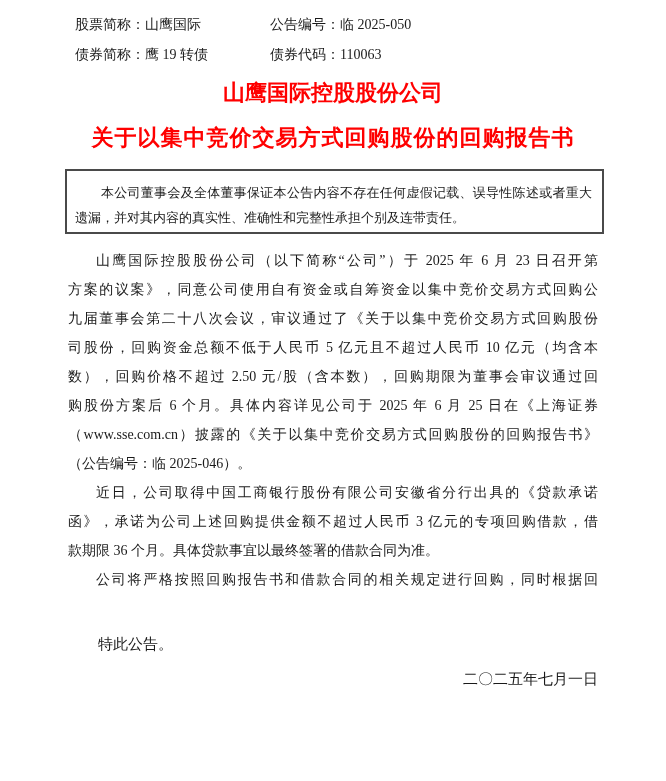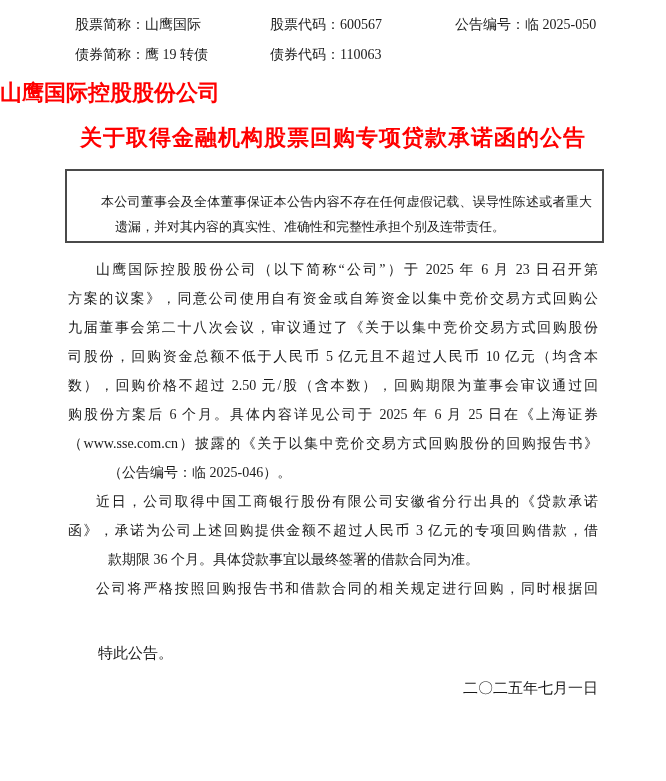--- a/index.html
+++ b/index.html
@@ -15,21 +15,21 @@
   
   .doc-header { margin: 10px 0 8px 75px; font-size: 14px; }
   .doc-header .hrow {
     display: grid;
     grid-template-columns: 195px 185px auto;
     line-height: 30px;
   }
 
   
   .title-company {
-    text-align: left;
+    text-align: center;
     color: #ff0000;
     font-family: "Liberation Sans", "DejaVu Sans", sans-serif;
     font-weight: bold;
     font-size: 22px;
     line-height: 30px;
   }
   .title-subject {
     margin-top: 15px;
     text-align: center;
     color: #ff0000;
@@ -37,30 +37,30 @@
     font-weight: bold;
     font-size: 22px;
     letter-spacing: 1px;
     line-height: 30px;
   }
 
   
   .disclaimer-box {
     margin: 16px 62px 0 65px;
     border: 2px solid #4a4a4a;
-    padding: 18px 10px 2px 8px;
+    padding: 9px 10px 2px 8px;
     font-size: 13px;
     line-height: 25px;
   }
 
   
   .doc-body { margin: 12px 68px 0 68px; font-size: 14px; line-height: 29px; }
   .line { text-align: justify; text-align-last: justify; }
   .line.first { text-indent: 2em; }
-  .line.last { text-align-last: left; margin-left: 40px; }
+  .line.last { text-align-last: left; }
 
   
   .closing-statement {
     margin: 36px 68px 0 68px;
     font-size: 15px;
     line-height: 29px;
     text-indent: 2em;
   }
   .sig-block {
     margin: 5px 68px 0 0;
@@ -70,32 +70,31 @@
   }
 </style>
 </head>
 <body>
 
 <div class="page">
 
   <div class="doc-header">
     <div class="hrow">
       <span>股票简称：山鹰国际</span>
-      <span>股票代码：600567</span>
       <span>公告编号：临 2025-050</span>
     </div>
     <div class="hrow">
       <span>债券简称：鹰 19 转债</span>
       <span>债券代码：110063</span>
       <span></span>
     </div>
   </div>
 
   <div class="title-company">山鹰国际控股股份公司</div>
-  <div class="title-subject">关于取得金融机构股票回购专项贷款承诺函的公告</div>
+  <div class="title-subject">关于以集中竞价交易方式回购股份的回购报告书</div>
 
   <div class="disclaimer-box">
     <div class="line first">本公司董事会及全体董事保证本公告内容不存在任何虚假记载、误导性陈述或者重大</div>
     <div class="line last">遗漏，并对其内容的真实性、准确性和完整性承担个别及连带责任。</div>
   </div>
 
   <div class="doc-body">
     <div>
       <div class="line first">山鹰国际控股股份公司（以下简称“公司”）于 2025 年 6 月 23 日召开第</div>
       <div class="line">方案的议案》，同意公司使用自有资金或自筹资金以集中竞价交易方式回购公</div>

